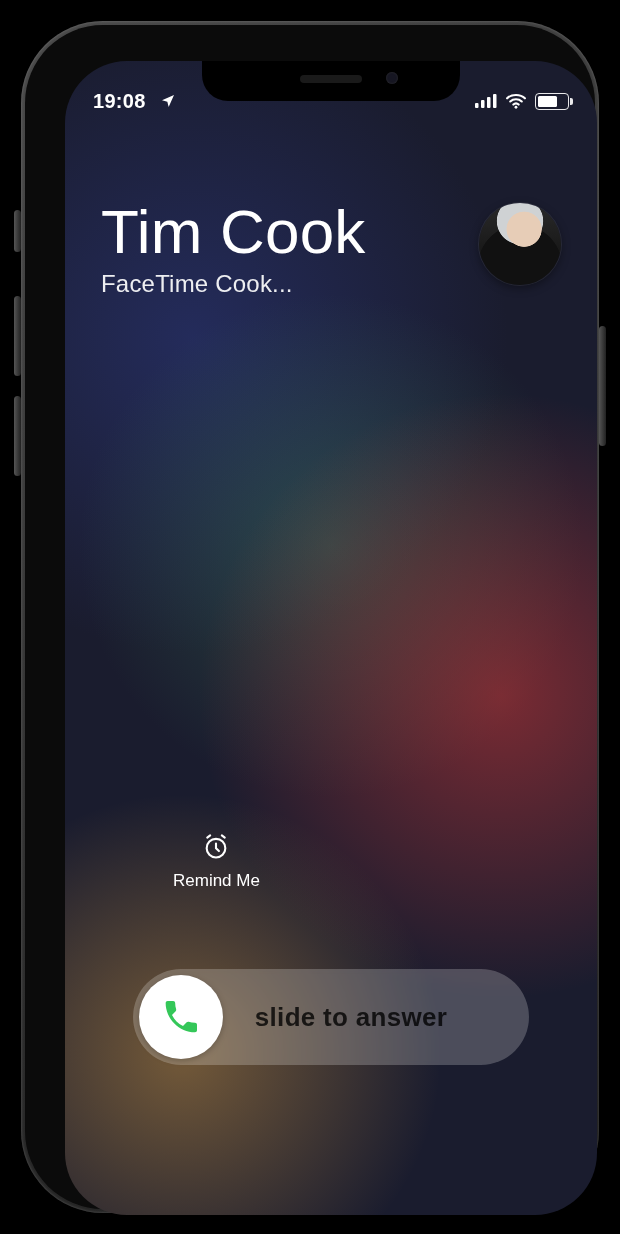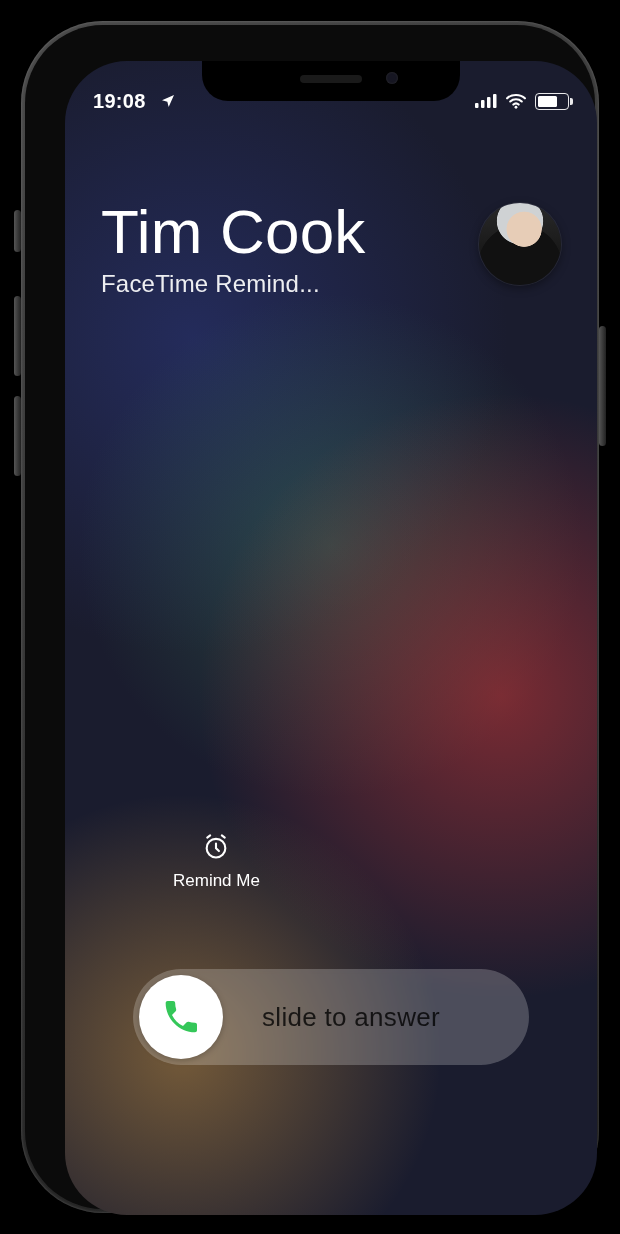--- a/index.html
+++ b/index.html
@@ -157,20 +157,21 @@
     cursor:grab;
   }
   .slider-knob svg { display:block; }
   .slider-label {
     position:absolute; left:0; right:0; top:0; bottom:0;
     display:flex; align-items:center; justify-content:center;
     font-size:26px; color:rgba(0,0,0,.78);
     letter-spacing:.3px;
     pointer-events:none;
     padding-left:40px;
+    font-weight:bold;
   }
 
   .home-indicator{
     position:absolute; bottom:14px; left:50%; transform:translateX(-50%);
     width:170px; height:6px; background:rgba(255,255,255,.0);
     border-radius:3px;
   }
 </style>
 </head>
 <body>
@@ -215,21 +216,21 @@
         </span>
         <span class="battery">
             <span class="level"></span>
           </span>
       </div>
     </div>
 
     <div class="caller-header">
       <div class="caller-text">
         <div class="caller-name">Tim Cook</div>
-        <div class="caller-sub">FaceTime Remind...</div>
+        <div class="caller-sub">FaceTime Cook...</div>
       </div>
       <div class="avatar"></div>
     </div>
 
     <div class="actions-row">
       <div class="remind-me">
         <span>
           <svg width="28" height="28" viewBox="0 0 24 24" fill="none" stroke="#fff" stroke-width="1.8" stroke-linecap="round" stroke-linejoin="round">
             <circle cx="12" cy="13" r="8"></circle>
             <path d="M12 9v4l2.5 2.5"></path>

